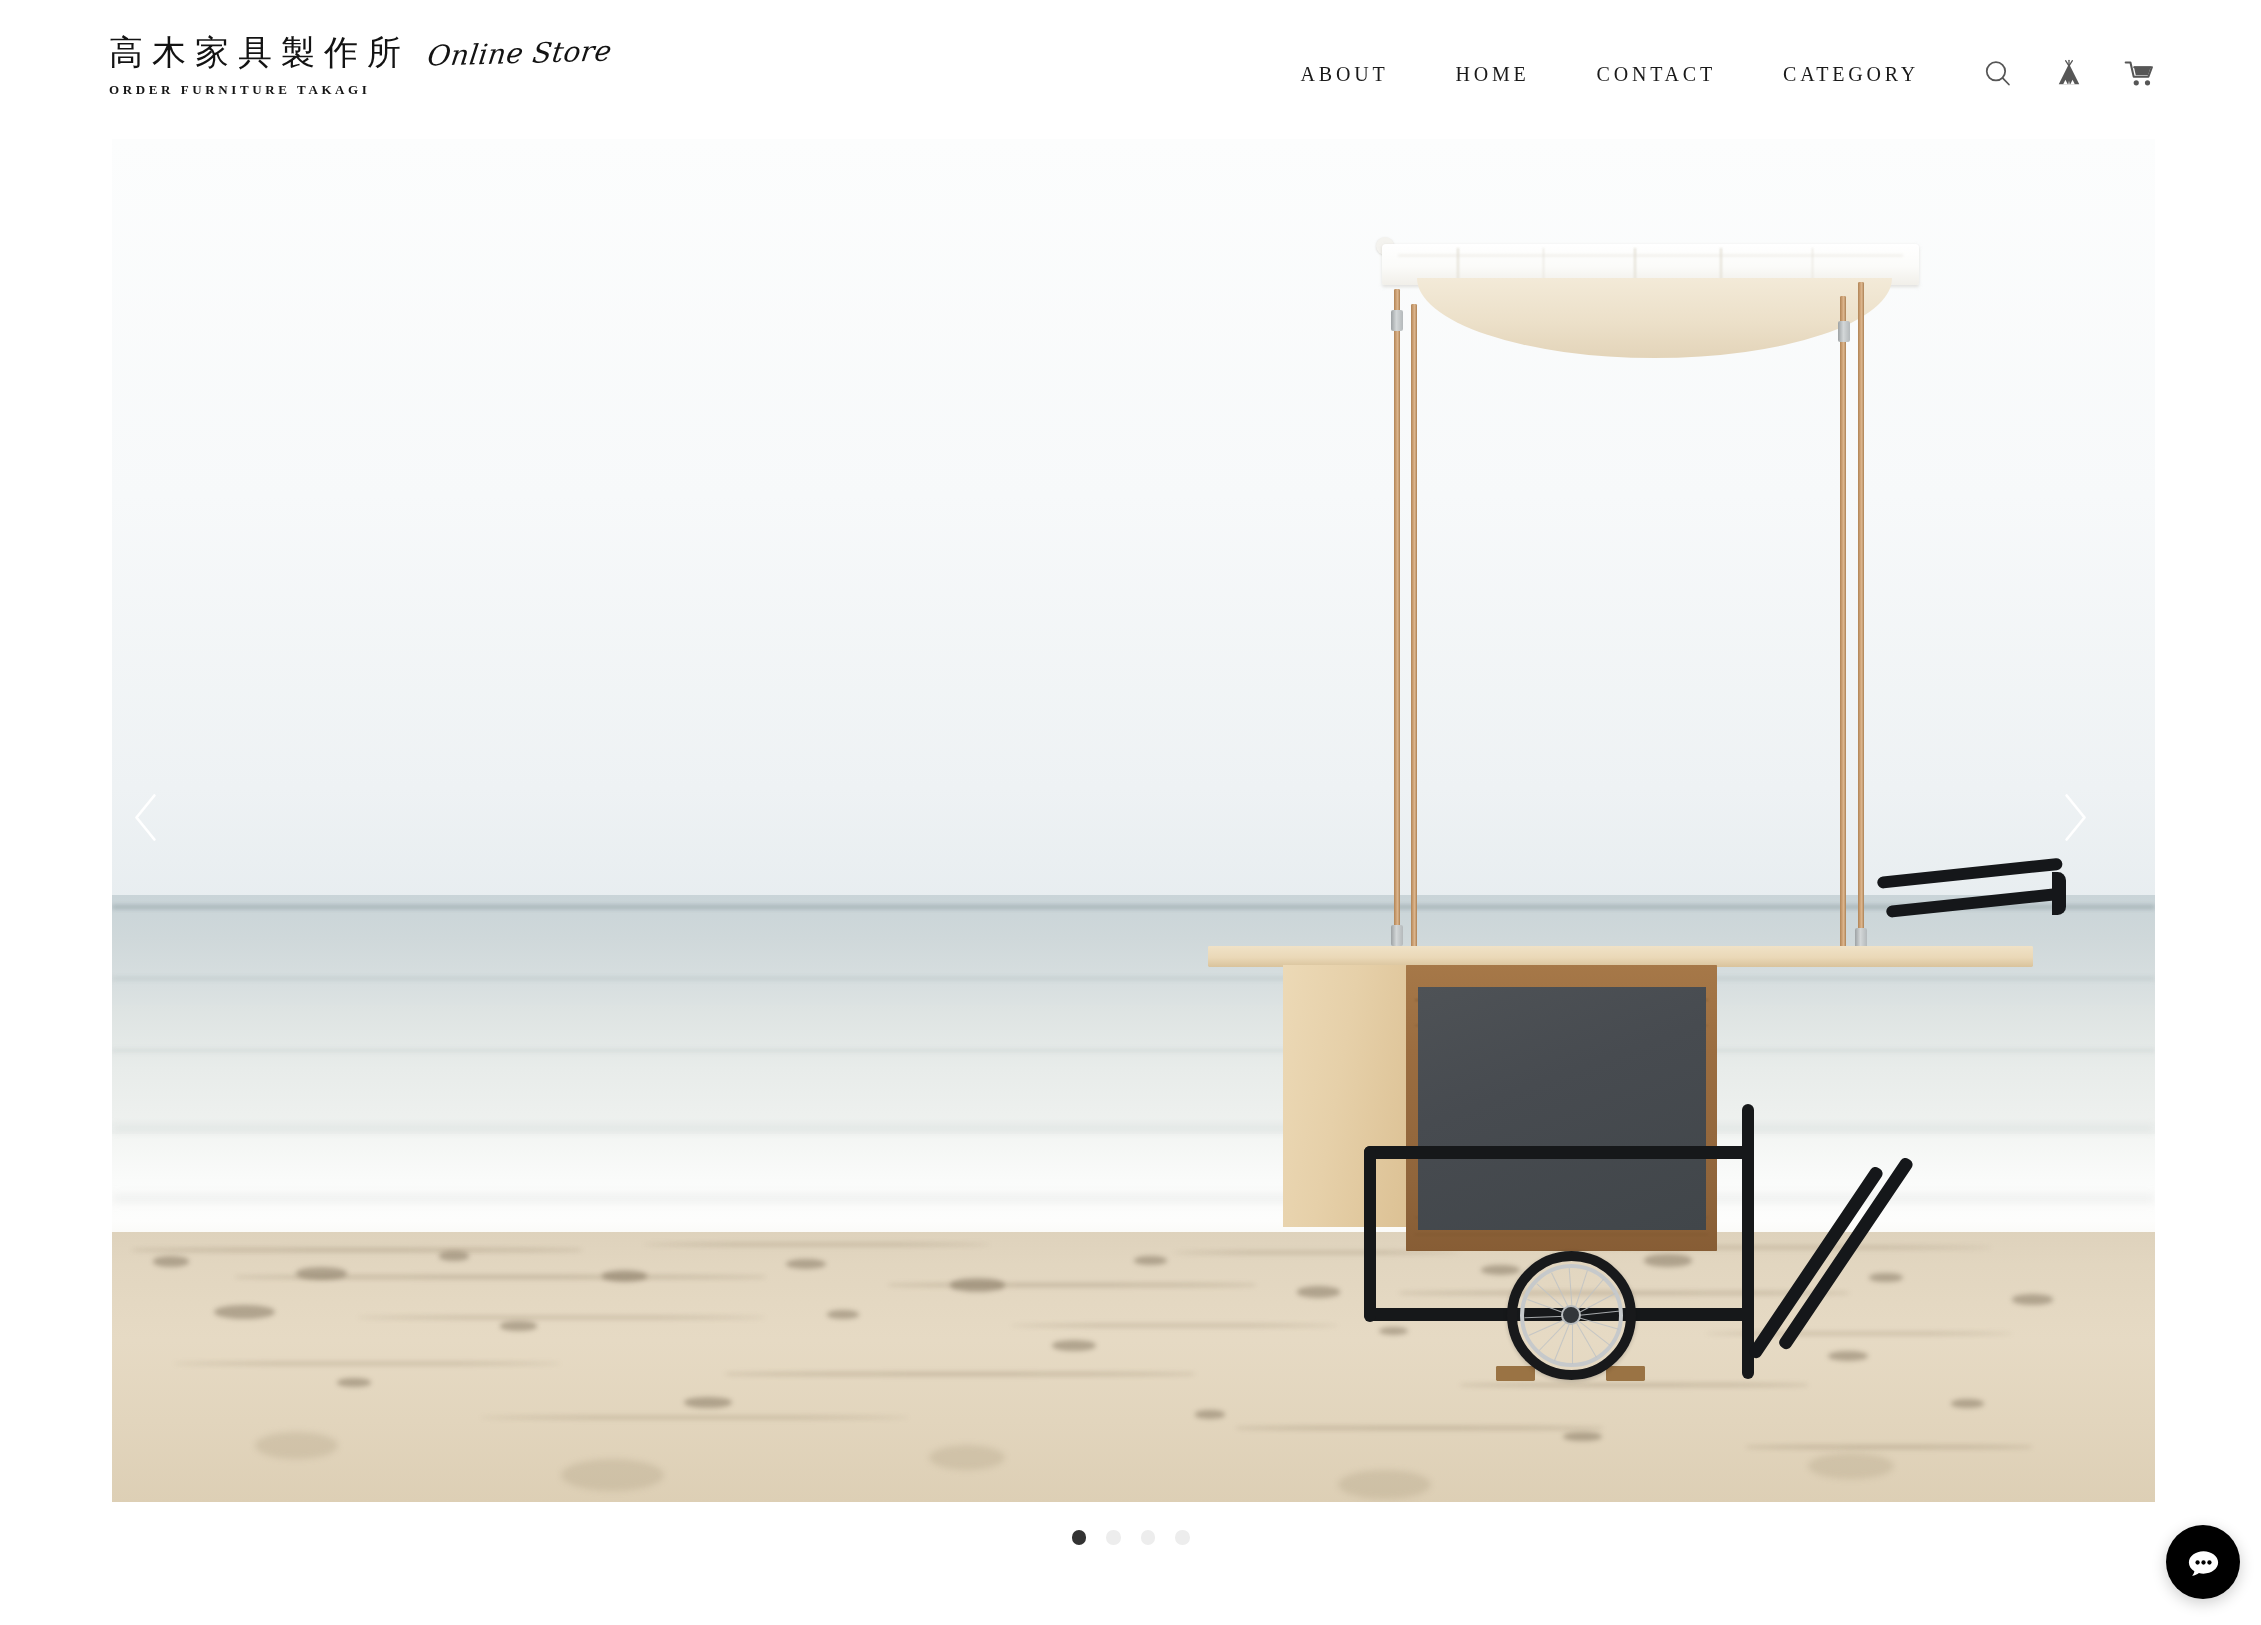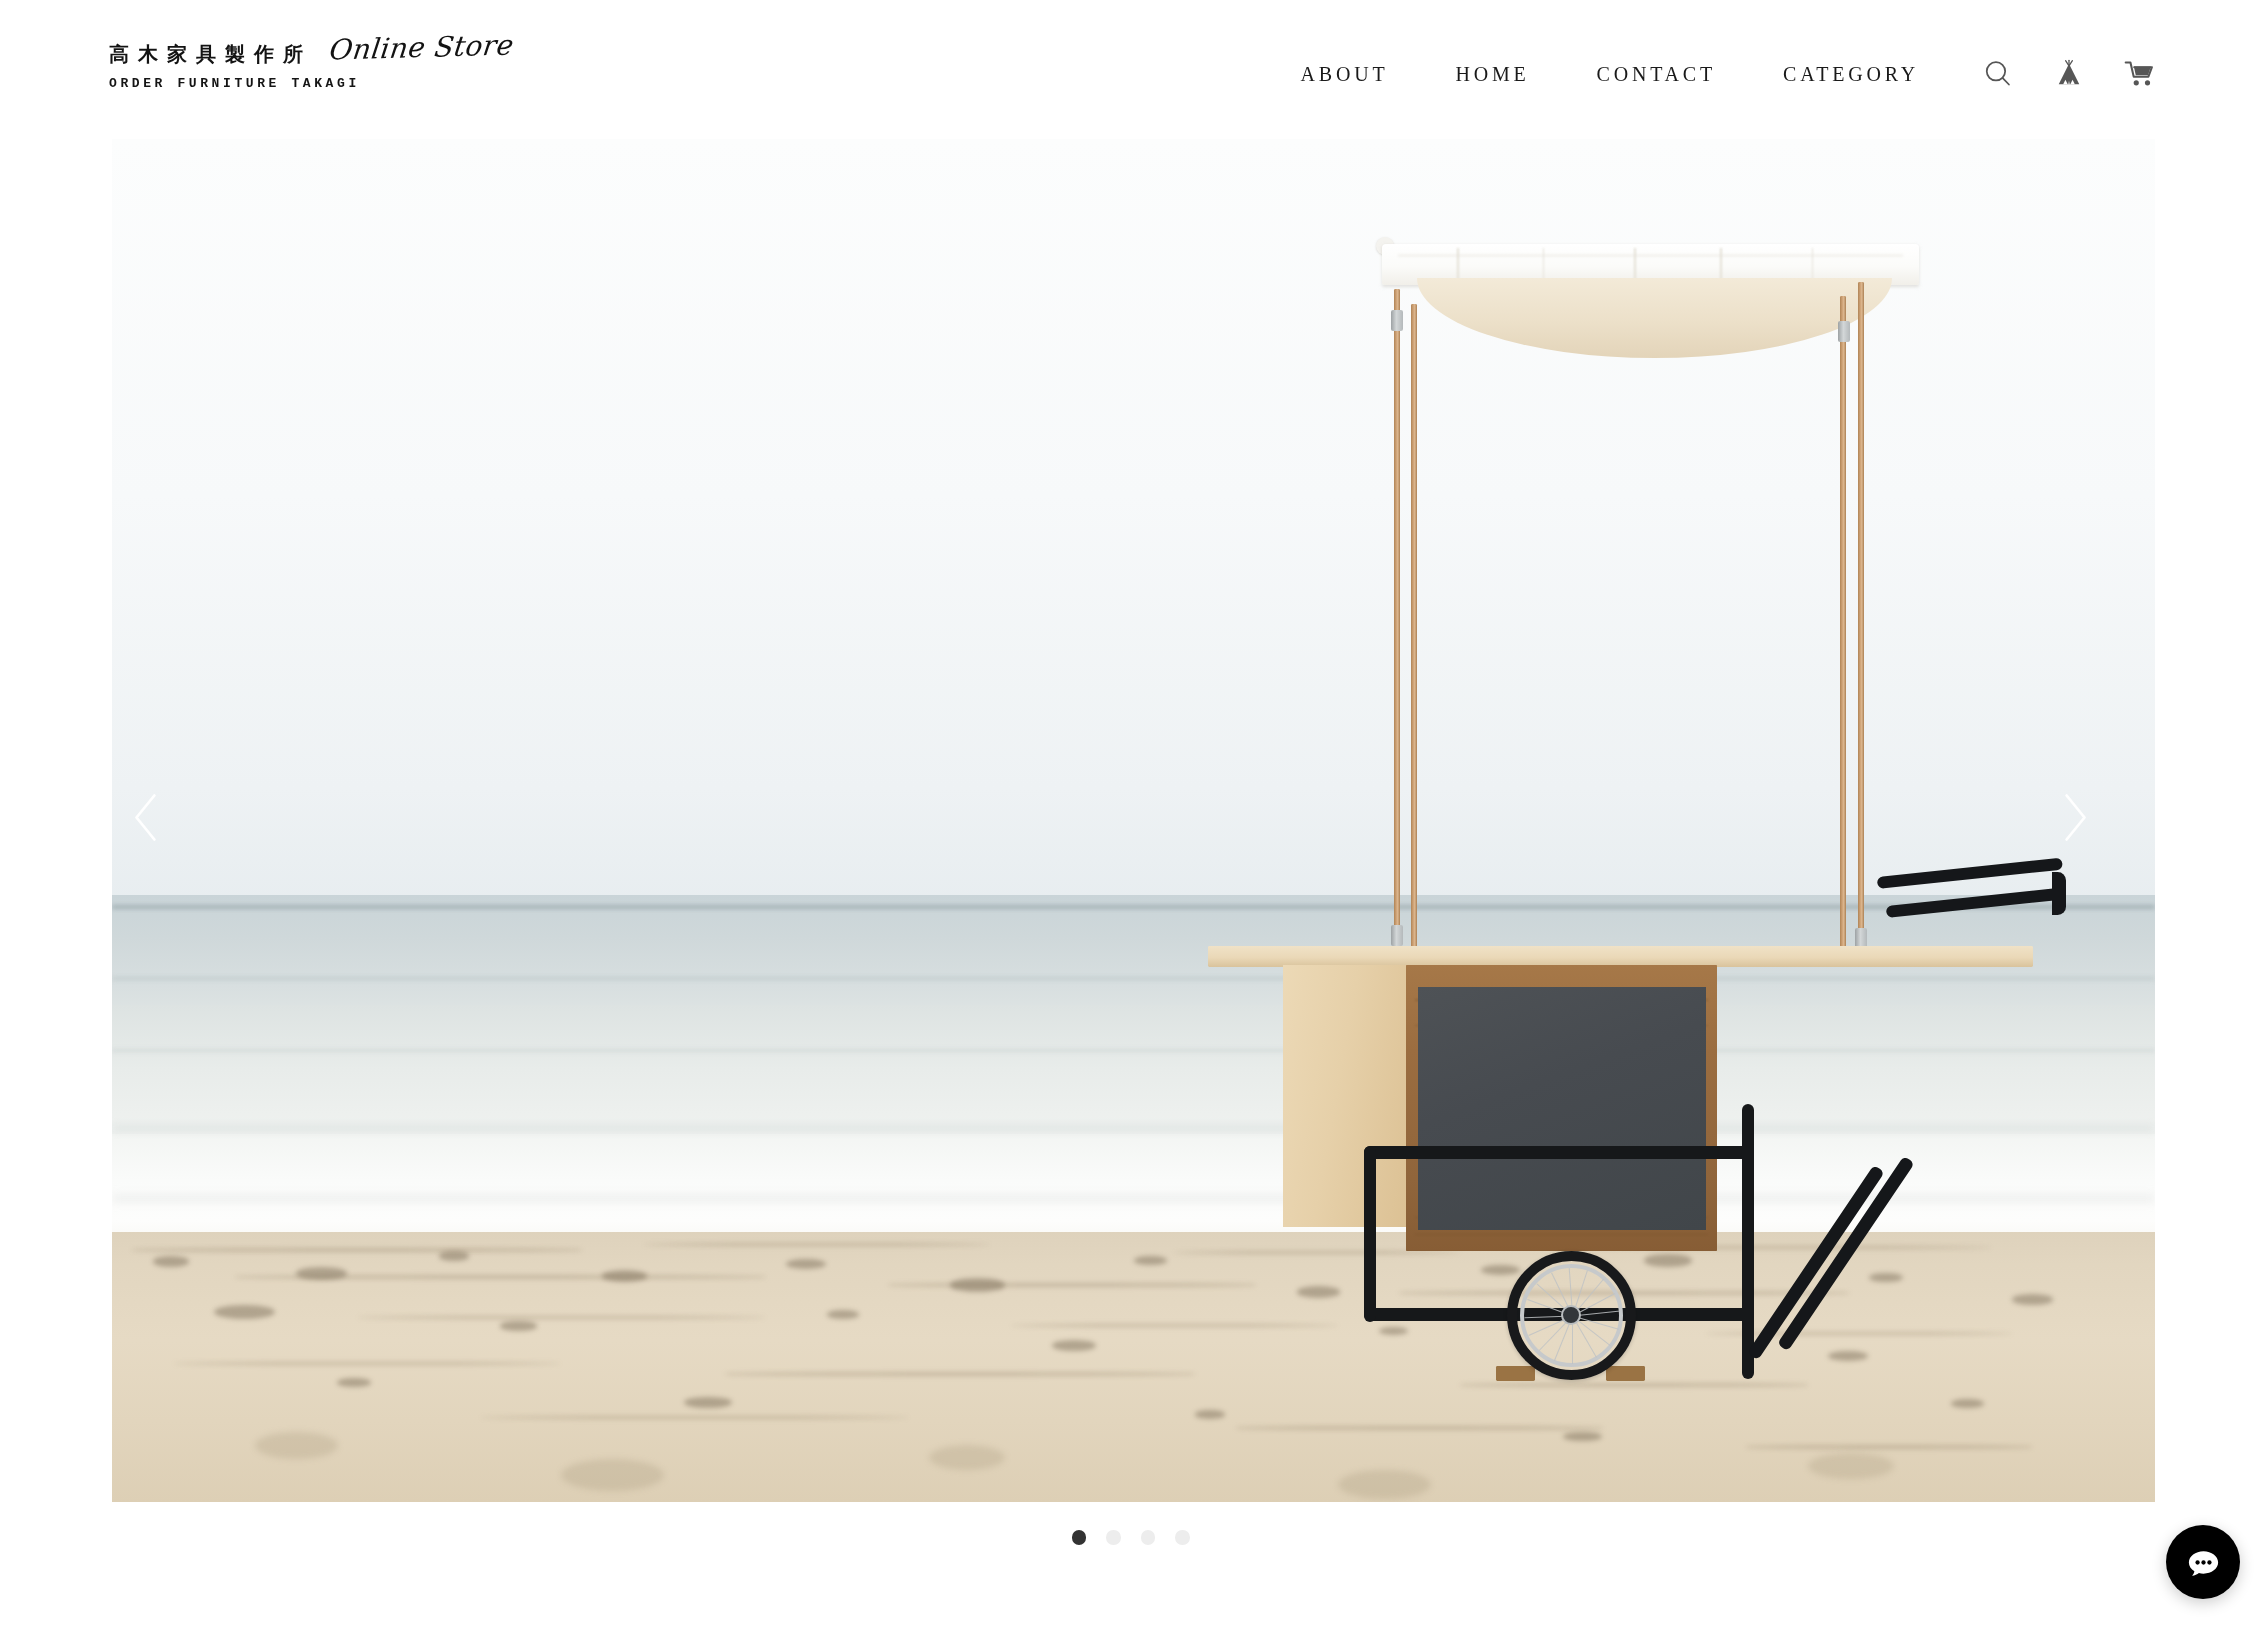--- a/index.html
+++ b/index.html
@@ -13,33 +13,33 @@
 
   
   .header {
     position:absolute; top:0; left:0; width:2261px; height:139px;
     background:#fff; z-index:30;
   }
   .brand { position:absolute; left:109px; top:36px; }
   .brand-row { display:flex; align-items:flex-end; gap:18px; }
   .brand-jp {
     font-family:"Liberation Serif", serif;
-    font-size:20px; font-weight:700; color:#131313;
+    font-size:34px; font-weight:400; color:#131313;
     letter-spacing:9px; line-height:1;
   }
   .brand-script {
     font-family:"DejaVu Serif", serif;
     font-size:28px; font-style:italic; font-weight:400;
     color:#131313; line-height:1;
     transform:skewX(-9deg) rotate(-1.6deg);
     letter-spacing:0.3px; position:relative; top:-2.1px;
   }
   .brand-sub {
     margin-top:11.7px;
-    font-family:Liberation Mono, monospace;
+    font-family:Liberation Serif, serif;
     font-size:13px; font-weight:700; color:#151515;
     letter-spacing:3.6px; white-space:nowrap;
   }
 
   .nav { position:absolute; right:105px; top:58px; display:flex; align-items:center; }
   .nav-link {
     font-family:"Liberation Serif", serif;
     font-size:20px; color:#1a1a1a; letter-spacing:3.8px;
     text-decoration:none; white-space:nowrap; cursor:pointer;
     margin-right:67px; line-height:1;

